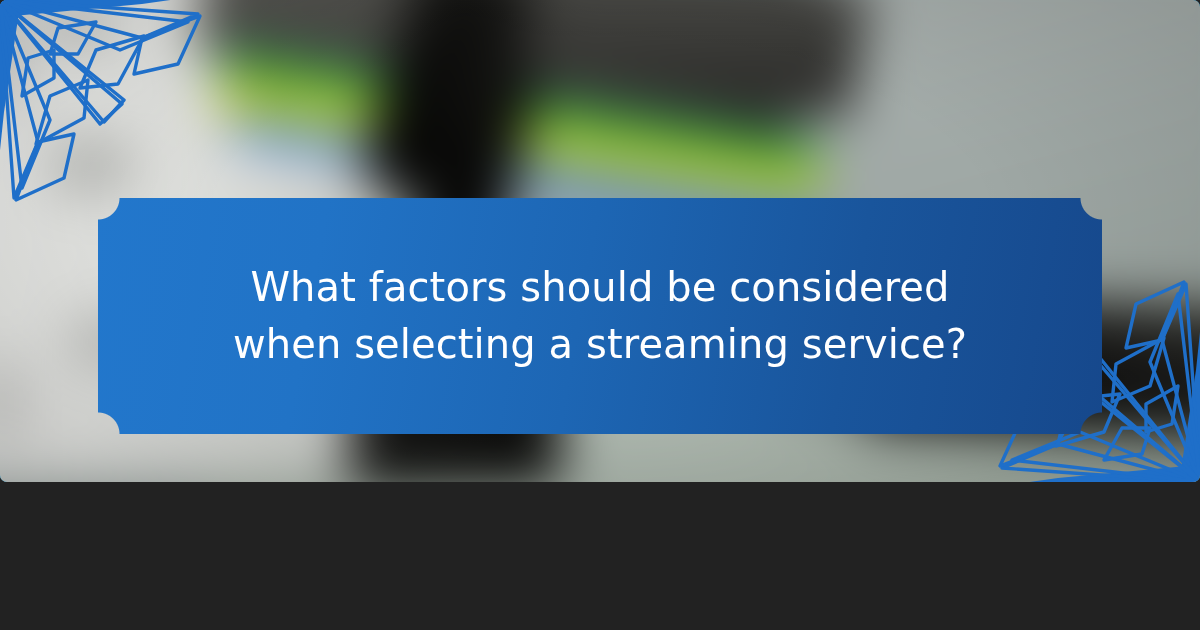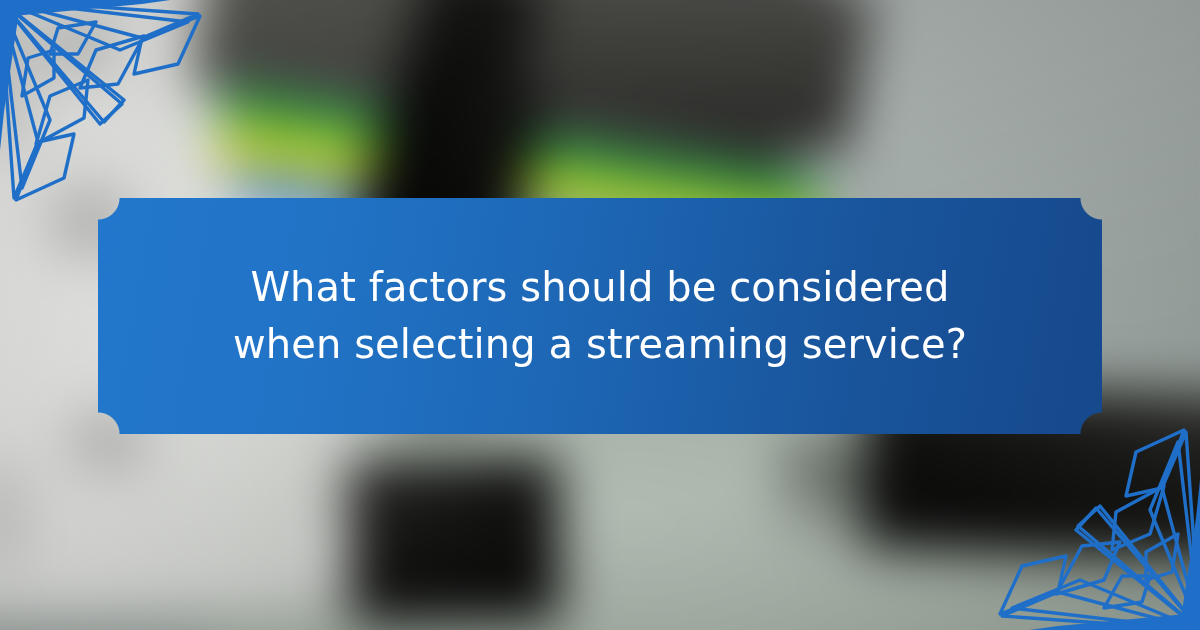--- a/index.html
+++ b/index.html
@@ -5,24 +5,25 @@
 <style>
   html, body {
     margin: 0;
     padding: 0;
     background: #222;
   }
 
   #card {
     position: relative;
     width: 1200px;
-    height: 630px;
+    height: 482px;
     overflow: hidden;
     font-family: "DejaVu Sans", sans-serif;
     background: #0ea5e9;
+    border-radius: 7px;
   }
 
   
   .photo-stage {
     position: absolute;
     inset: 0;
     overflow: hidden;
   }
   .photo-inner {
     position: absolute;

